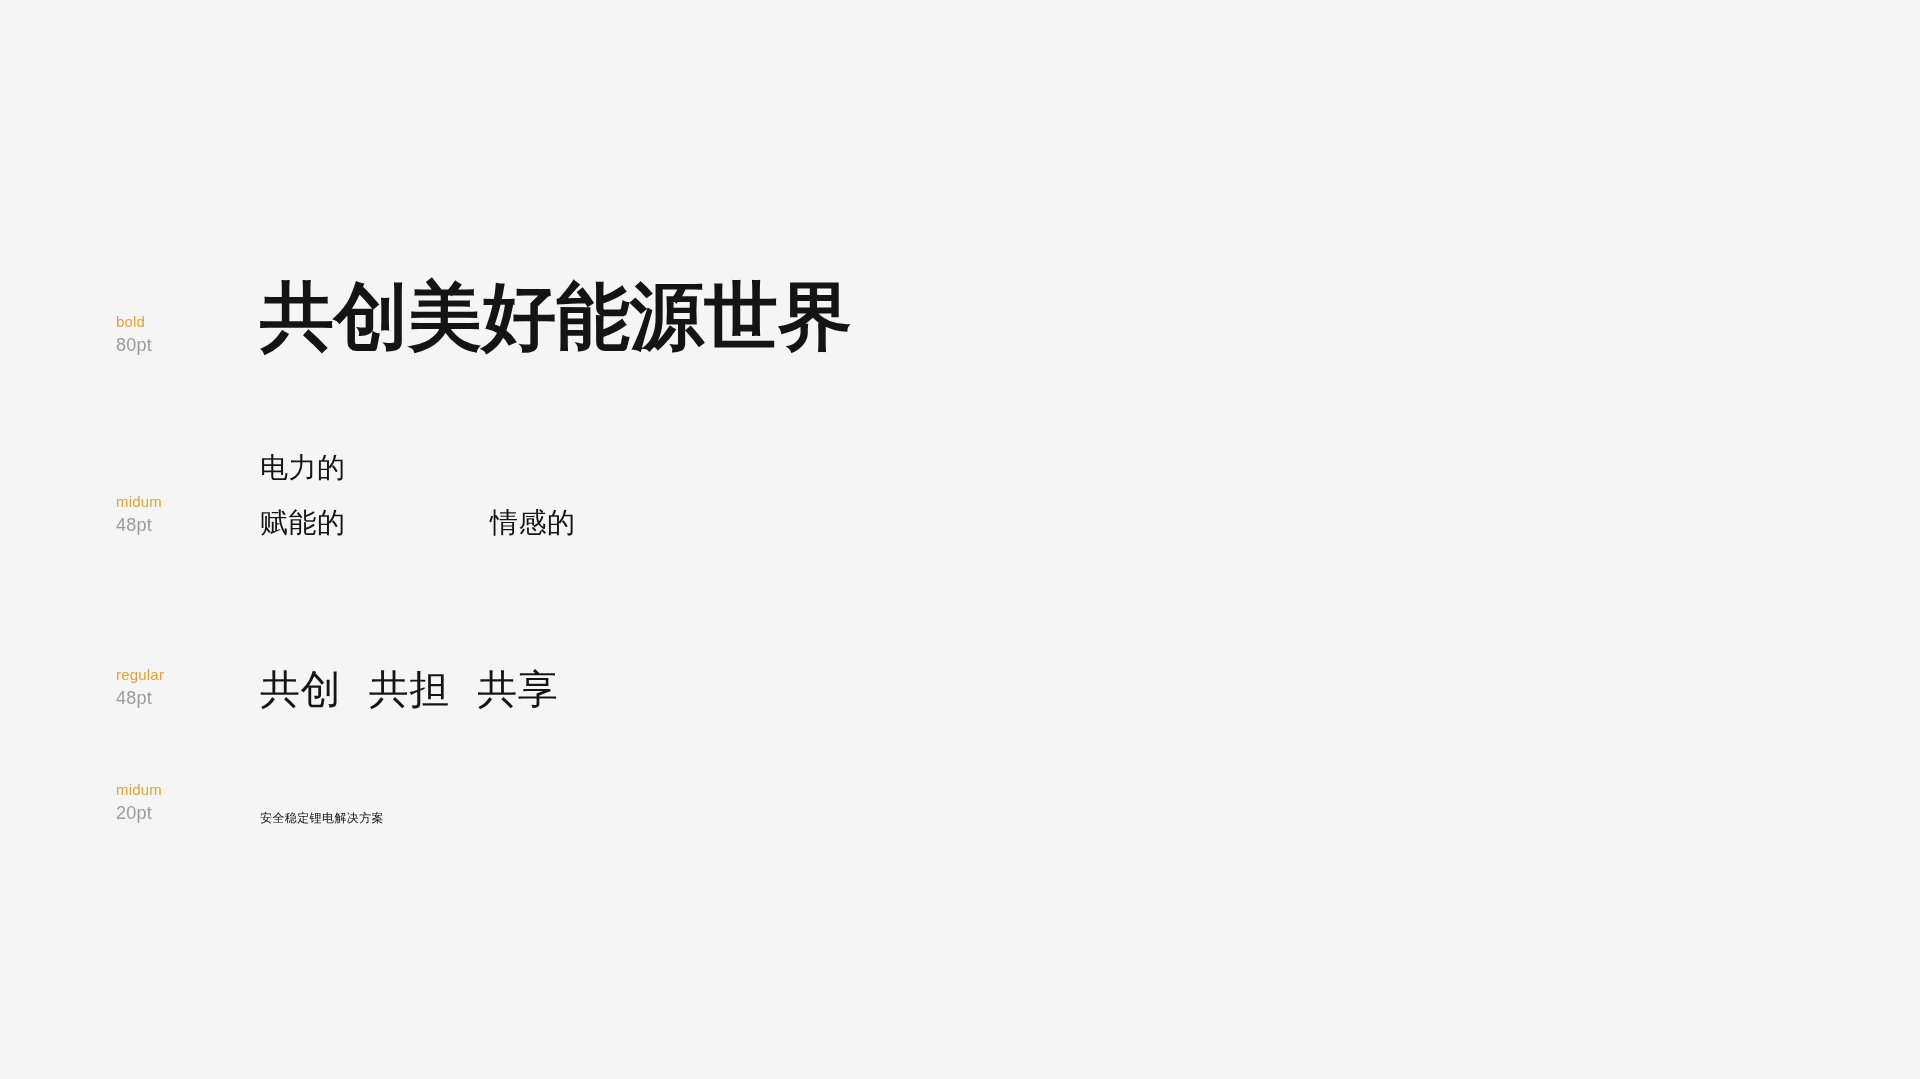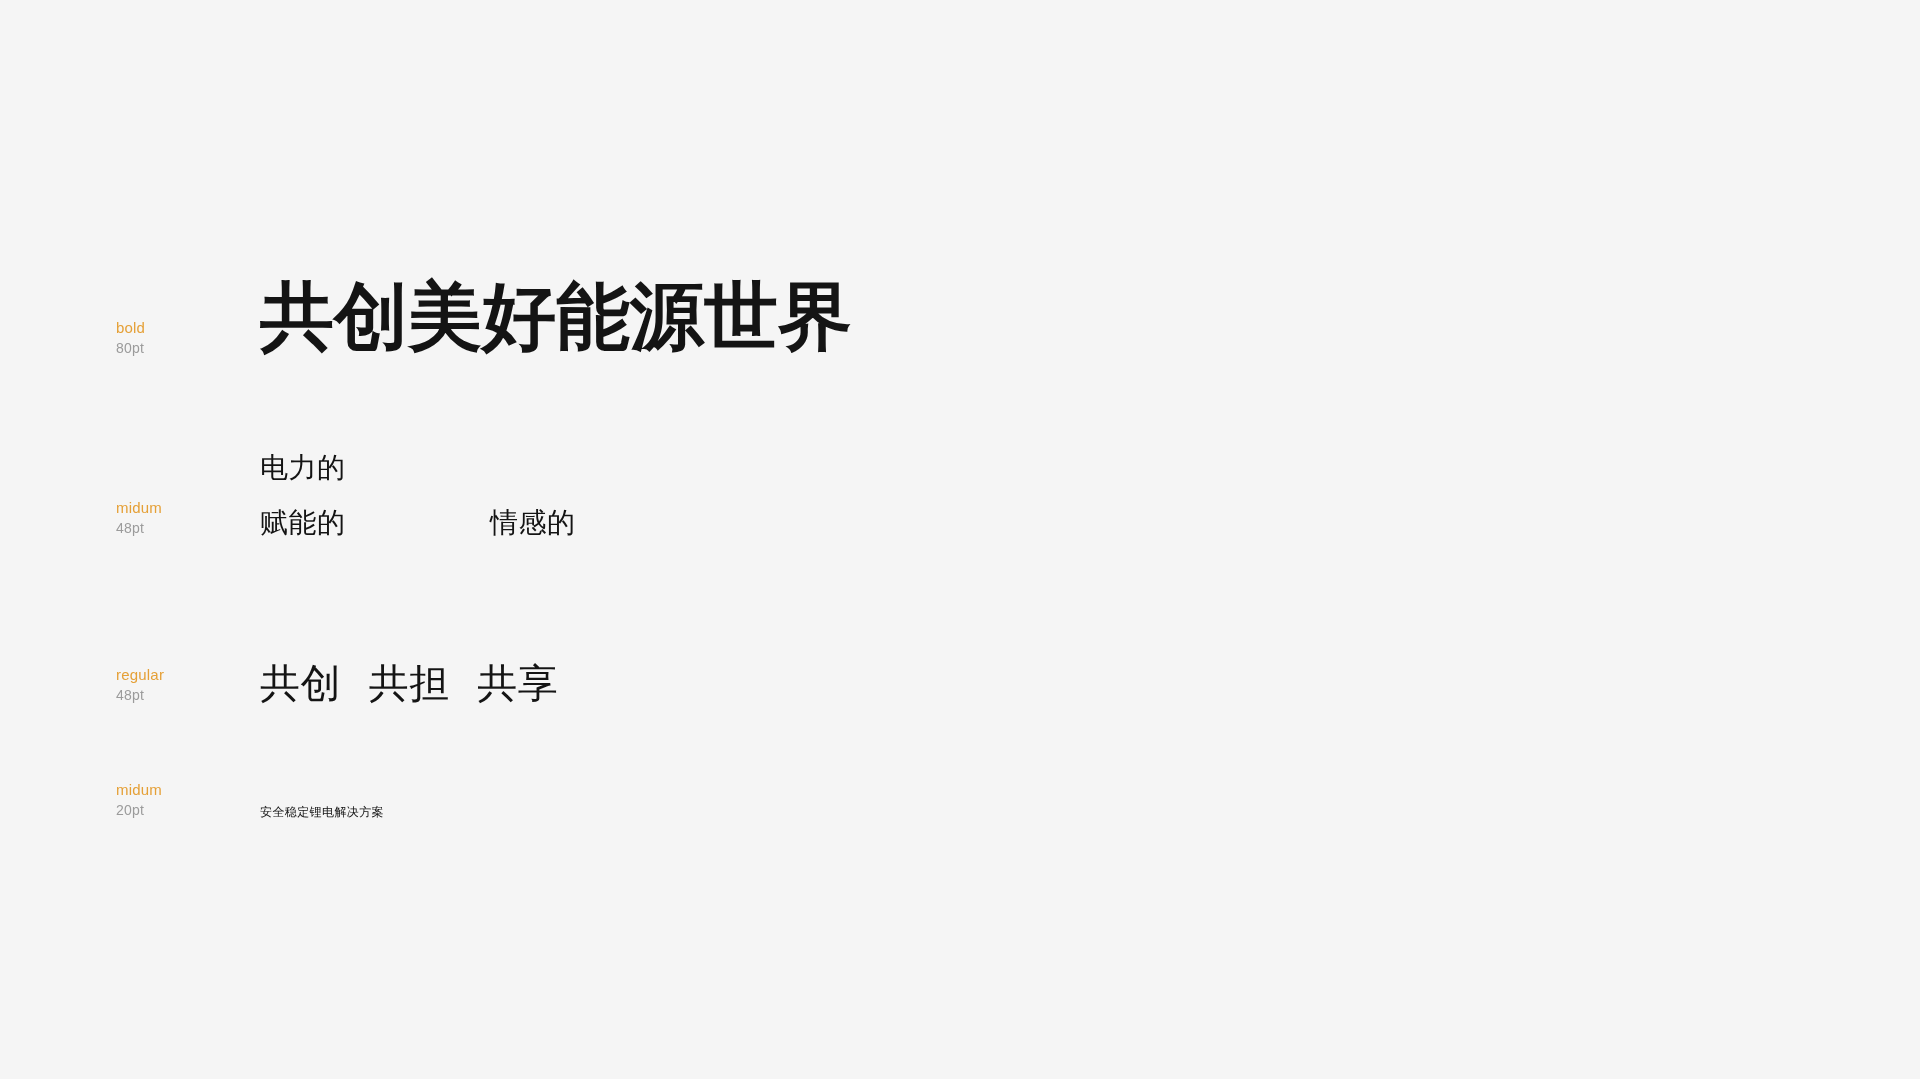--- a/index.html
+++ b/index.html
@@ -58,21 +58,21 @@
   .meta .weight-name {
     display: block;
     font-size: 15px;
     line-height: 1.35;
     color: #e5a037;
     letter-spacing: 0.2px;
     font-weight: 400;
   }
   .meta .size-value {
     display: block;
-    font-size: 14px;
+    font-size: 18px;
     line-height: 1.5;
     color: #9b9b9b;
     letter-spacing: 0.2px;
     font-weight: 400;
   }
 
   .sample { color: #141414; }
 
   
   .column.left .row-bold    { left: 116px; top: 298px;  }

